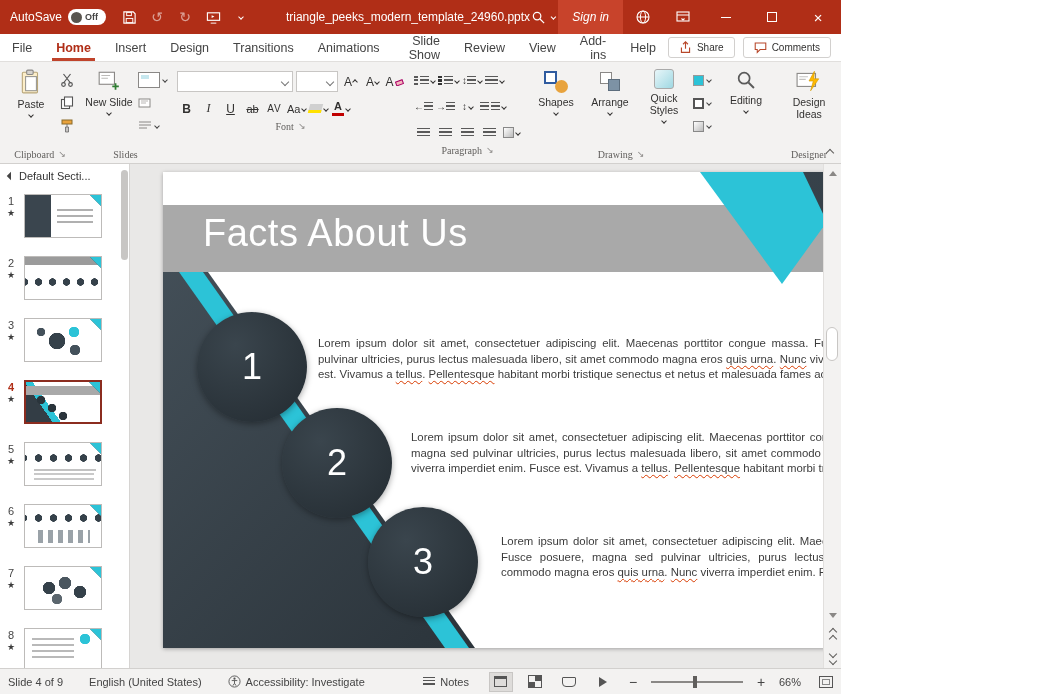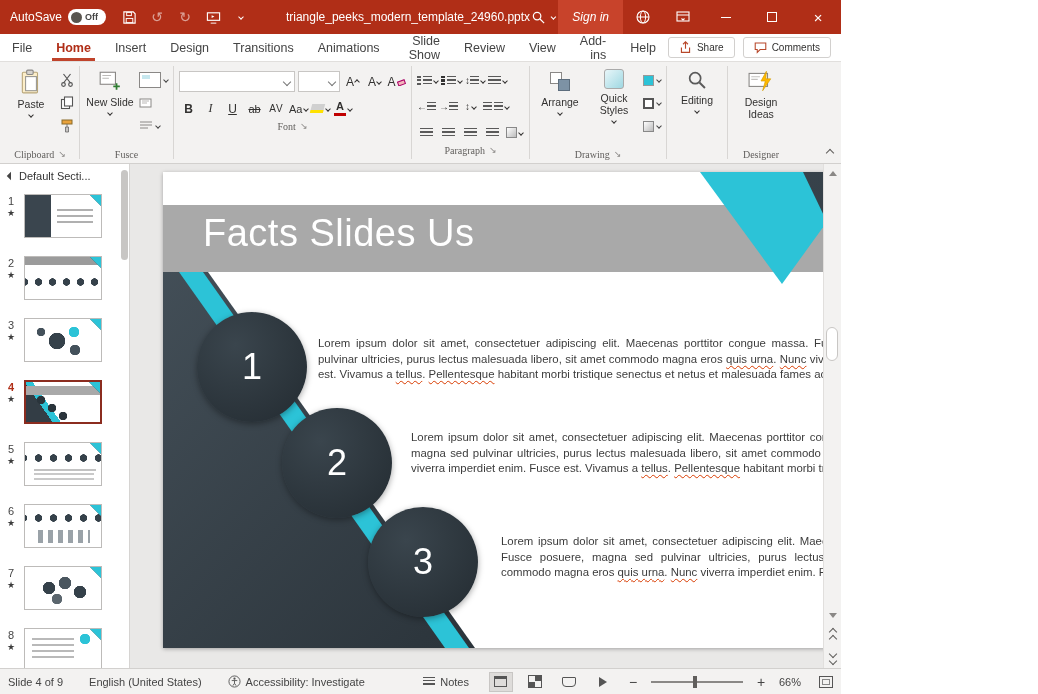--- a/index.html
+++ b/index.html
@@ -315,21 +315,21 @@
           </span>
           <span class="sbtn">
             <svg width="14" height="12" viewBox="0 0 14 12">
                 <path d="M1 2h12M1 5h12M1 8h8" stroke="#8a8886"></path>
               </svg>
             <span class="cv small"></span>
           </span>
         </div>
       </div>
       <div class="rlabel">
-        <span>Fusce</span>
+        <span>Slides</span>
       </div>
     </div>
     <div class="rsep"></div>
 
     <div class="rgroup">
       <div class="rows">
         <div class="rrow">
           <span class="combo" style="width:116px">
               <span class="cv"></span>
             </span>
@@ -447,20 +447,28 @@
       </div>
       <div class="rlabel">
         <span>Paragraph</span>
         <span class="launcher">↘</span>
       </div>
     </div>
     <div class="rsep"></div>
 
     <div class="rgroup">
       <div class="rbody">
+        <div class="bigbtn">
+          <span class="ic-shapes">
+              <span class="s1"></span>
+              <span class="s2"></span>
+            </span>
+          <span>Shapes</span>
+          <span class="cv small"></span>
+        </div>
         <div class="bigbtn">
           <span class="ic-arrange">
               <span class="a1"></span>
               <span class="a2"></span>
             </span>
           <span>Arrange</span>
           <span class="cv small"></span>
         </div>
         <div class="bigbtn">
           <span class="ic-qstyle"></span>
@@ -593,21 +601,21 @@
         </div>
     </div>
 
     <div class="canvas">
       <div class="slide">
         <div class="banner"></div>
         <div class="tri-teal"></div>
         <div class="tri-dark"></div>
         <div class="band-dark"></div>
         <div class="band-teal"></div>
-        <h1 class="slide-title">Facts Slides Us</h1>
+        <h1 class="slide-title">Facts About Us</h1>
         <div class="slide-items">
             <div class="num-circle pos1">1</div>
             <div class="body-text pos1">Lorem ipsum dolor sit amet, consectetuer adipiscing elit. Maecenas porttitor congue massa. Fusce posuere, magna sed pulvinar ultricies, purus lectus malesuada libero, sit amet commodo magna eros <span class="sq">quis urna</span>. <span class="sq">Nunc</span> viverra imperdiet enim. Fusce est. Vivamus a <span class="sq">tellus</span>. <span class="sq">Pellentesque</span> habitant morbi tristique senectus et netus et malesuada fames ac turpis <span class="sq">egestas</span>.</div>
             <div class="num-circle pos2">2</div>
             <div class="body-text pos2">Lorem ipsum dolor sit amet, consectetuer adipiscing elit. Maecenas porttitor congue massa. Fusce posuere, magna sed pulvinar ultricies, purus lectus malesuada libero, sit amet commodo magna eros <span class="sq">quis urna</span>. <span class="sq">Nunc</span> viverra imperdiet enim. Fusce est. Vivamus a <span class="sq">tellus</span>. <span class="sq">Pellentesque</span> habitant morbi tristique <span class="sq">senectus et</span></div>
             <div class="num-circle pos3">3</div>
             <div class="body-text pos3">Lorem ipsum dolor sit amet, consectetuer adipiscing elit. Maecenas porttitor congue massa. Fusce posuere, magna sed pulvinar ultricies, purus lectus malesuada libero, sit amet commodo magna eros <span class="sq">quis urna</span>. <span class="sq">Nunc</span> viverra imperdiet enim. Fusce est. <span class="sq">Vivamus</span></div>
           </div>
         <div class="logo-circle">LOGO</div>
       </div>

